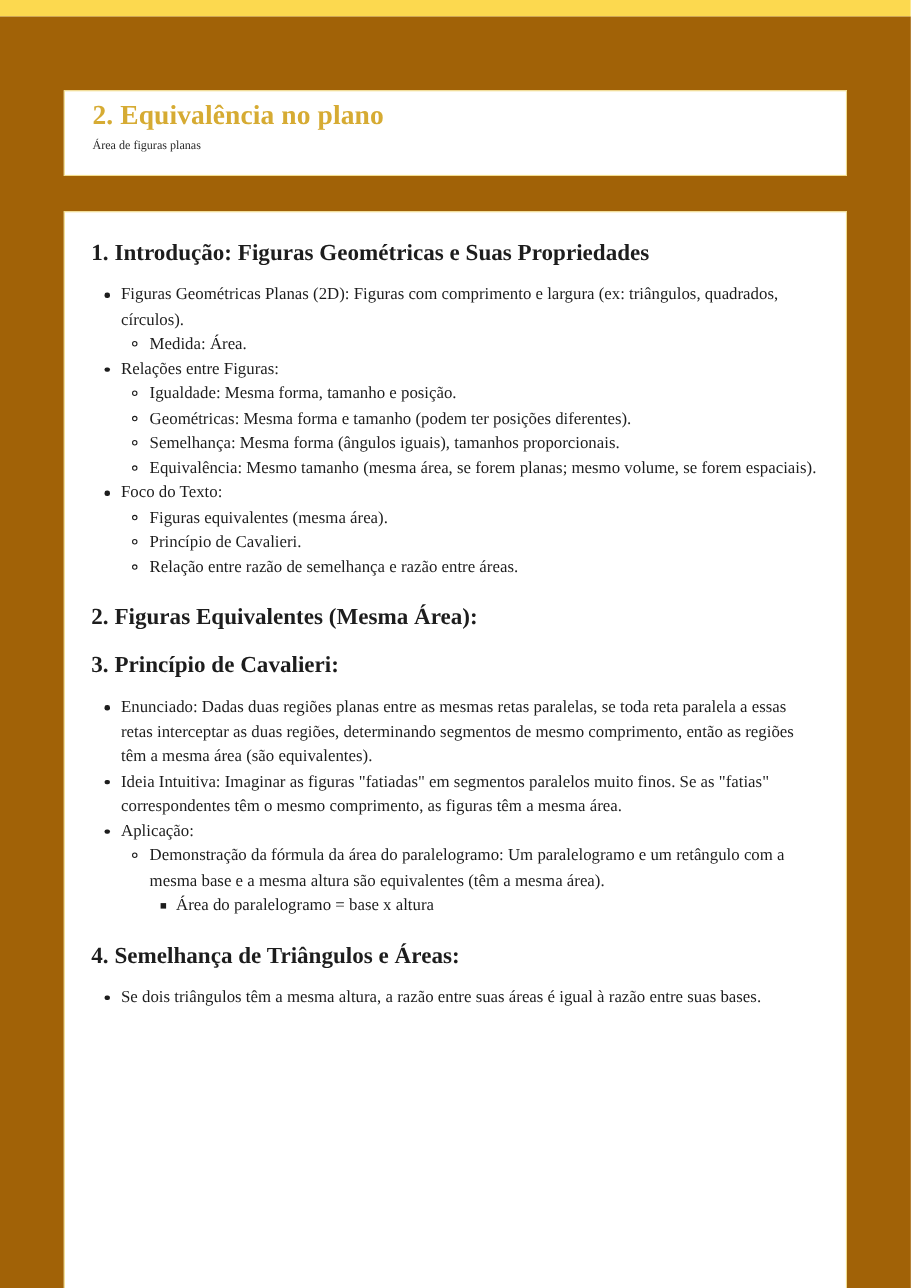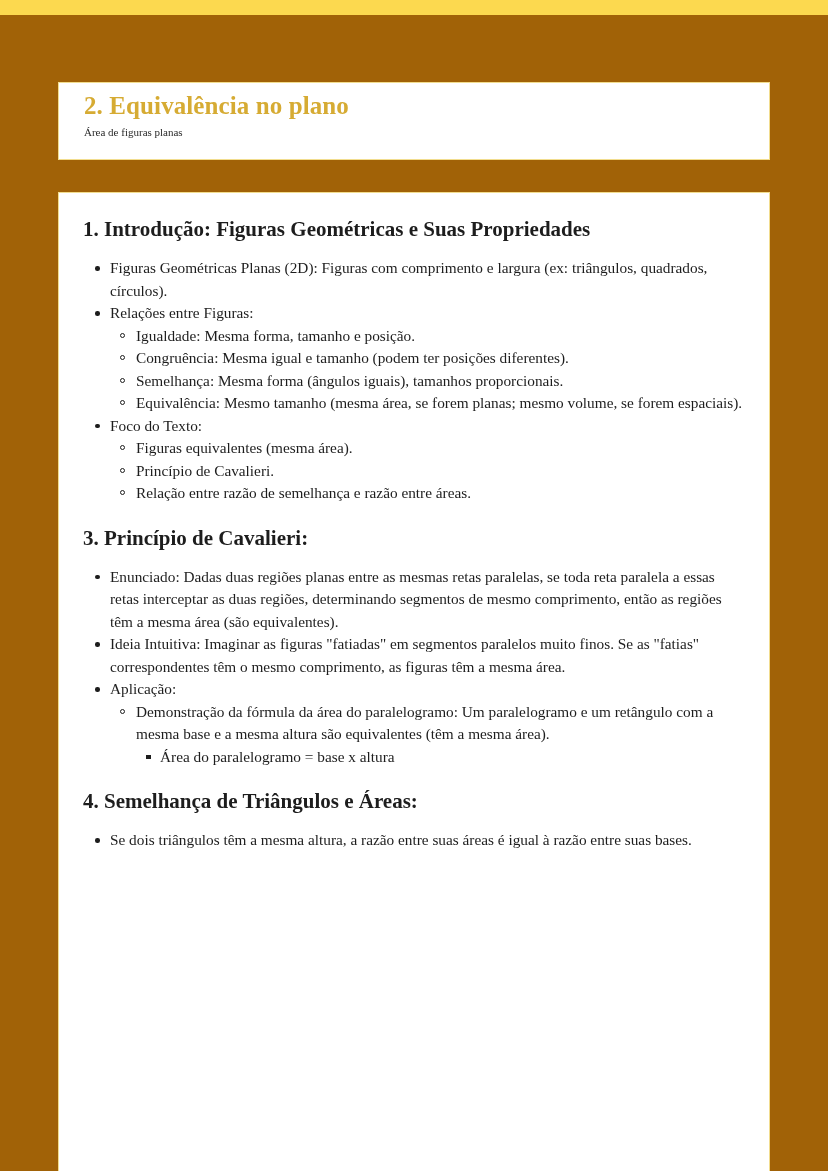--- a/index.html
+++ b/index.html
@@ -184,32 +184,38 @@
   </div>
 
   <div id="content-card">
 
   <div class="section-block">
         <div class="section-heading">1. Introdução: Figuras Geométricas e Suas Propriedades</div>
         <ul class="lvl1">
           <li>
             <span class="marker"></span>
             <span class="txt">Figuras Geométricas Planas (2D): Figuras com comprimento e largura (ex: triângulos, quadrados, círculos).</span>
+            <ul class="lvl2">
+              <li>
+                <span class="marker"></span>
+                <span class="txt">Medida: Área.</span>
+              </li>
+            </ul>
           </li>
           <li>
             <span class="marker"></span>
             <span class="txt">Relações entre Figuras:</span>
             <ul class="lvl2">
               <li>
                 <span class="marker"></span>
                 <span class="txt">Igualdade: Mesma forma, tamanho e posição.</span>
               </li>
               <li>
                 <span class="marker"></span>
-                <span class="txt">Congruência: Mesma igual e tamanho (podem ter posições diferentes).</span>
+                <span class="txt">Geométricas: Mesma forma e tamanho (podem ter posições diferentes).</span>
               </li>
               <li>
                 <span class="marker"></span>
                 <span class="txt">Semelhança: Mesma forma (ângulos iguais), tamanhos proporcionais.</span>
               </li>
               <li>
                 <span class="marker"></span>
                 <span class="txt">Equivalência: Mesmo tamanho (mesma área, se forem planas; mesmo volume, se forem espaciais).</span>
               </li>
             </ul>
@@ -228,20 +234,21 @@
               </li>
               <li>
                 <span class="marker"></span>
                 <span class="txt">Relação entre razão de semelhança e razão entre áreas.</span>
               </li>
             </ul>
           </li>
         </ul>
       </div>
       <div class="section-block">
+        <div class="section-heading">2. Figuras Equivalentes (Mesma Área):</div>
         <ul class="lvl1">
         </ul>
       </div>
       <div class="section-block">
         <div class="section-heading">3. Princípio de Cavalieri:</div>
         <ul class="lvl1">
           <li>
             <span class="marker"></span>
             <span class="txt">Enunciado: Dadas duas regiões planas entre as mesmas retas paralelas, se toda reta paralela a essas retas interceptar as duas regiões, determinando segmentos de mesmo comprimento, então as regiões têm a mesma área (são equivalentes).</span>
           </li>

